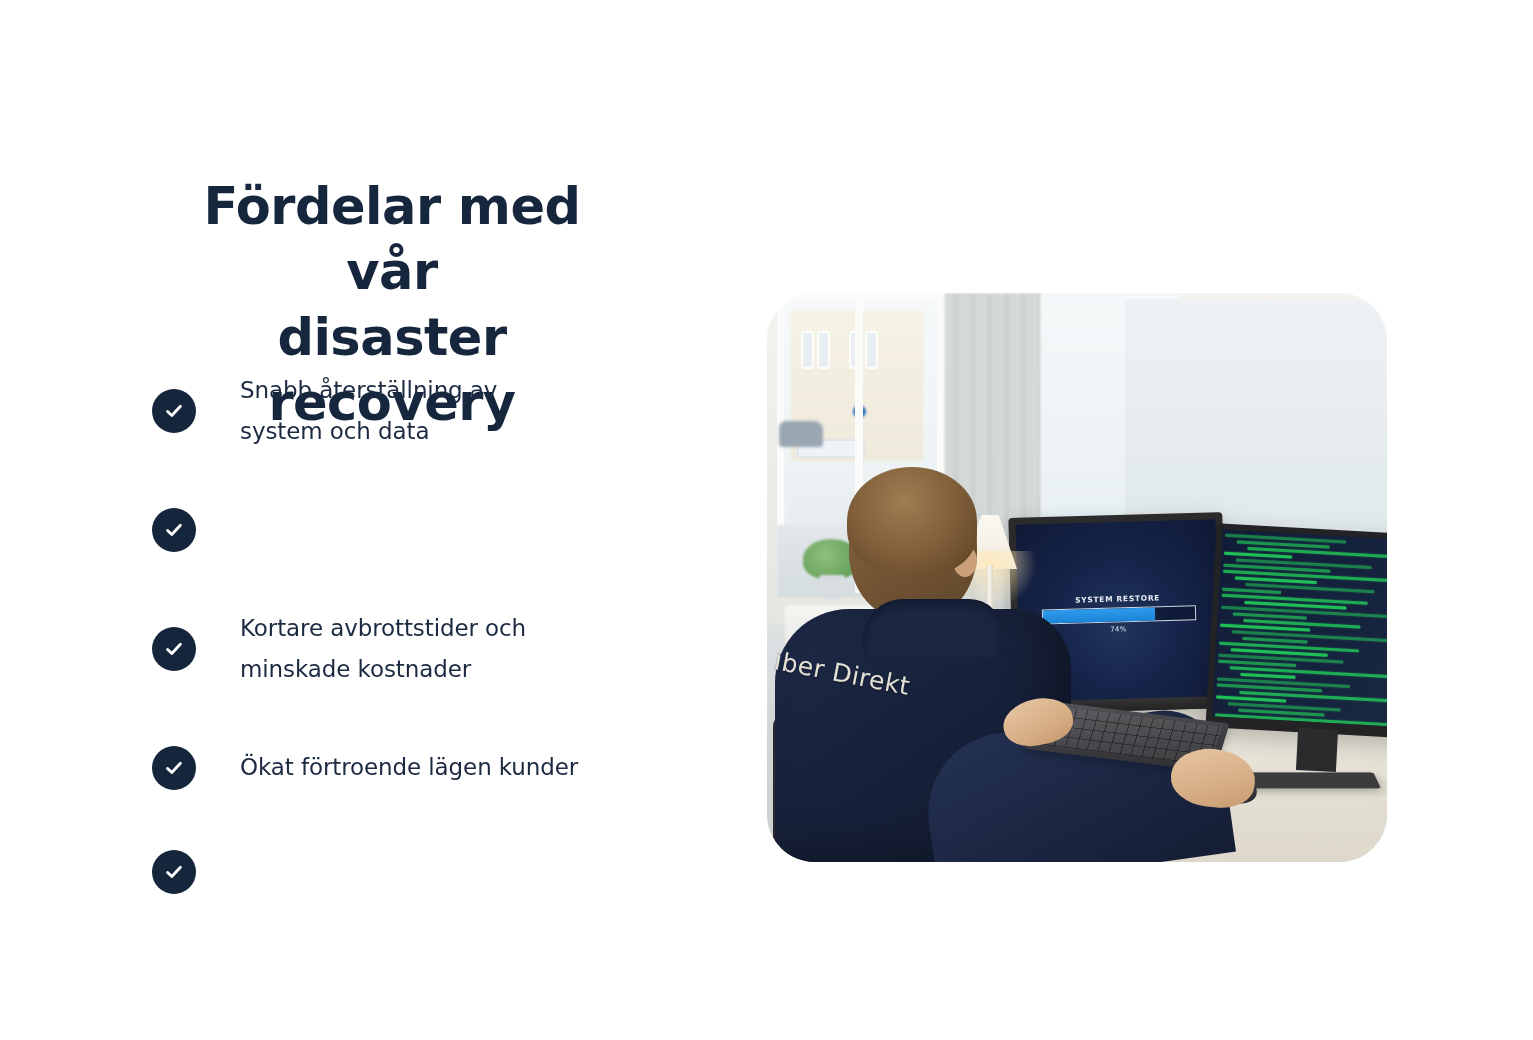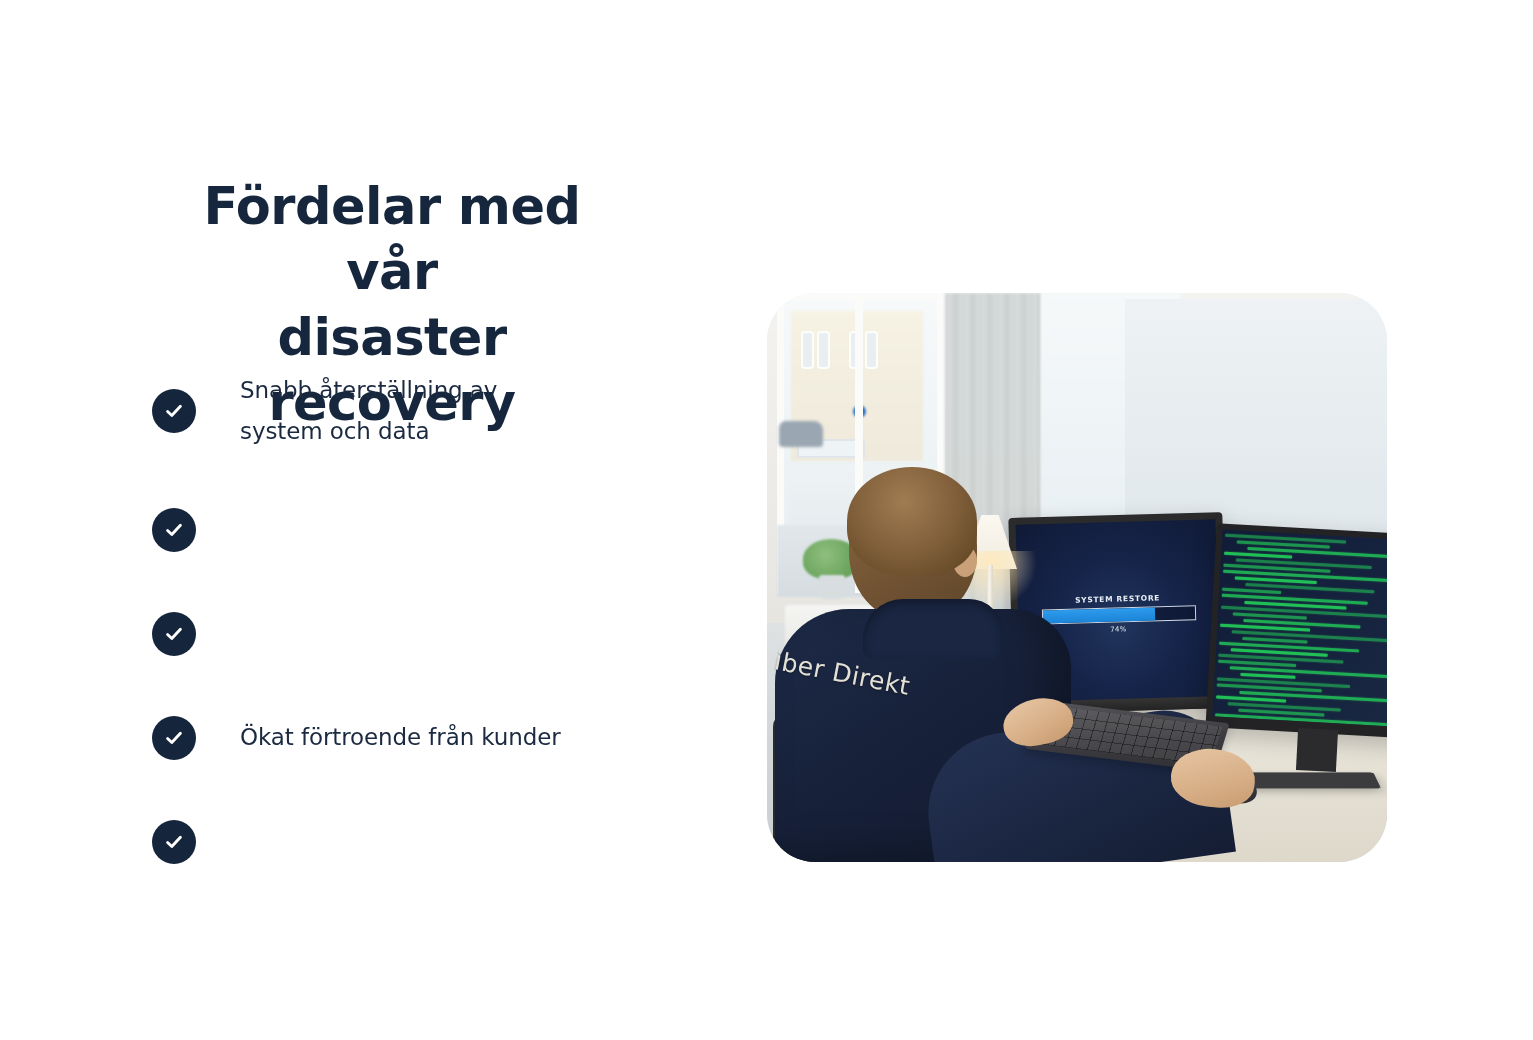--- a/index.html
+++ b/index.html
@@ -462,29 +462,31 @@
         </svg>
       </span>
     </li>
 
     <li class="benefit-item">
       <span class="check-badge">
         <svg width="22" height="22" viewBox="0 0 24 24" aria-hidden="true">
           <path d="M5 12.6 L9.6 17 L19 6.8" fill="none" stroke="#ffffff" stroke-width="3.1" stroke-linecap="round" stroke-linejoin="round"></path>
         </svg>
       </span>
+      <span class="benefit-text">Kortare avbrottstider och
+minskade kostnader</span>
     </li>
 
     <li class="benefit-item">
       <span class="check-badge">
         <svg width="22" height="22" viewBox="0 0 24 24" aria-hidden="true">
           <path d="M5 12.6 L9.6 17 L19 6.8" fill="none" stroke="#ffffff" stroke-width="3.1" stroke-linecap="round" stroke-linejoin="round"></path>
         </svg>
       </span>
-      <span class="benefit-text">Ökat förtroende från kunder</span>
+      <span class="benefit-text">Ökat förtroende lägen kunder</span>
     </li>
 
     <li class="benefit-item">
       <span class="check-badge">
         <svg width="22" height="22" viewBox="0 0 24 24" aria-hidden="true">
           <path d="M5 12.6 L9.6 17 L19 6.8" fill="none" stroke="#ffffff" stroke-width="3.1" stroke-linecap="round" stroke-linejoin="round"></path>
         </svg>
       </span>
     </li>
 

